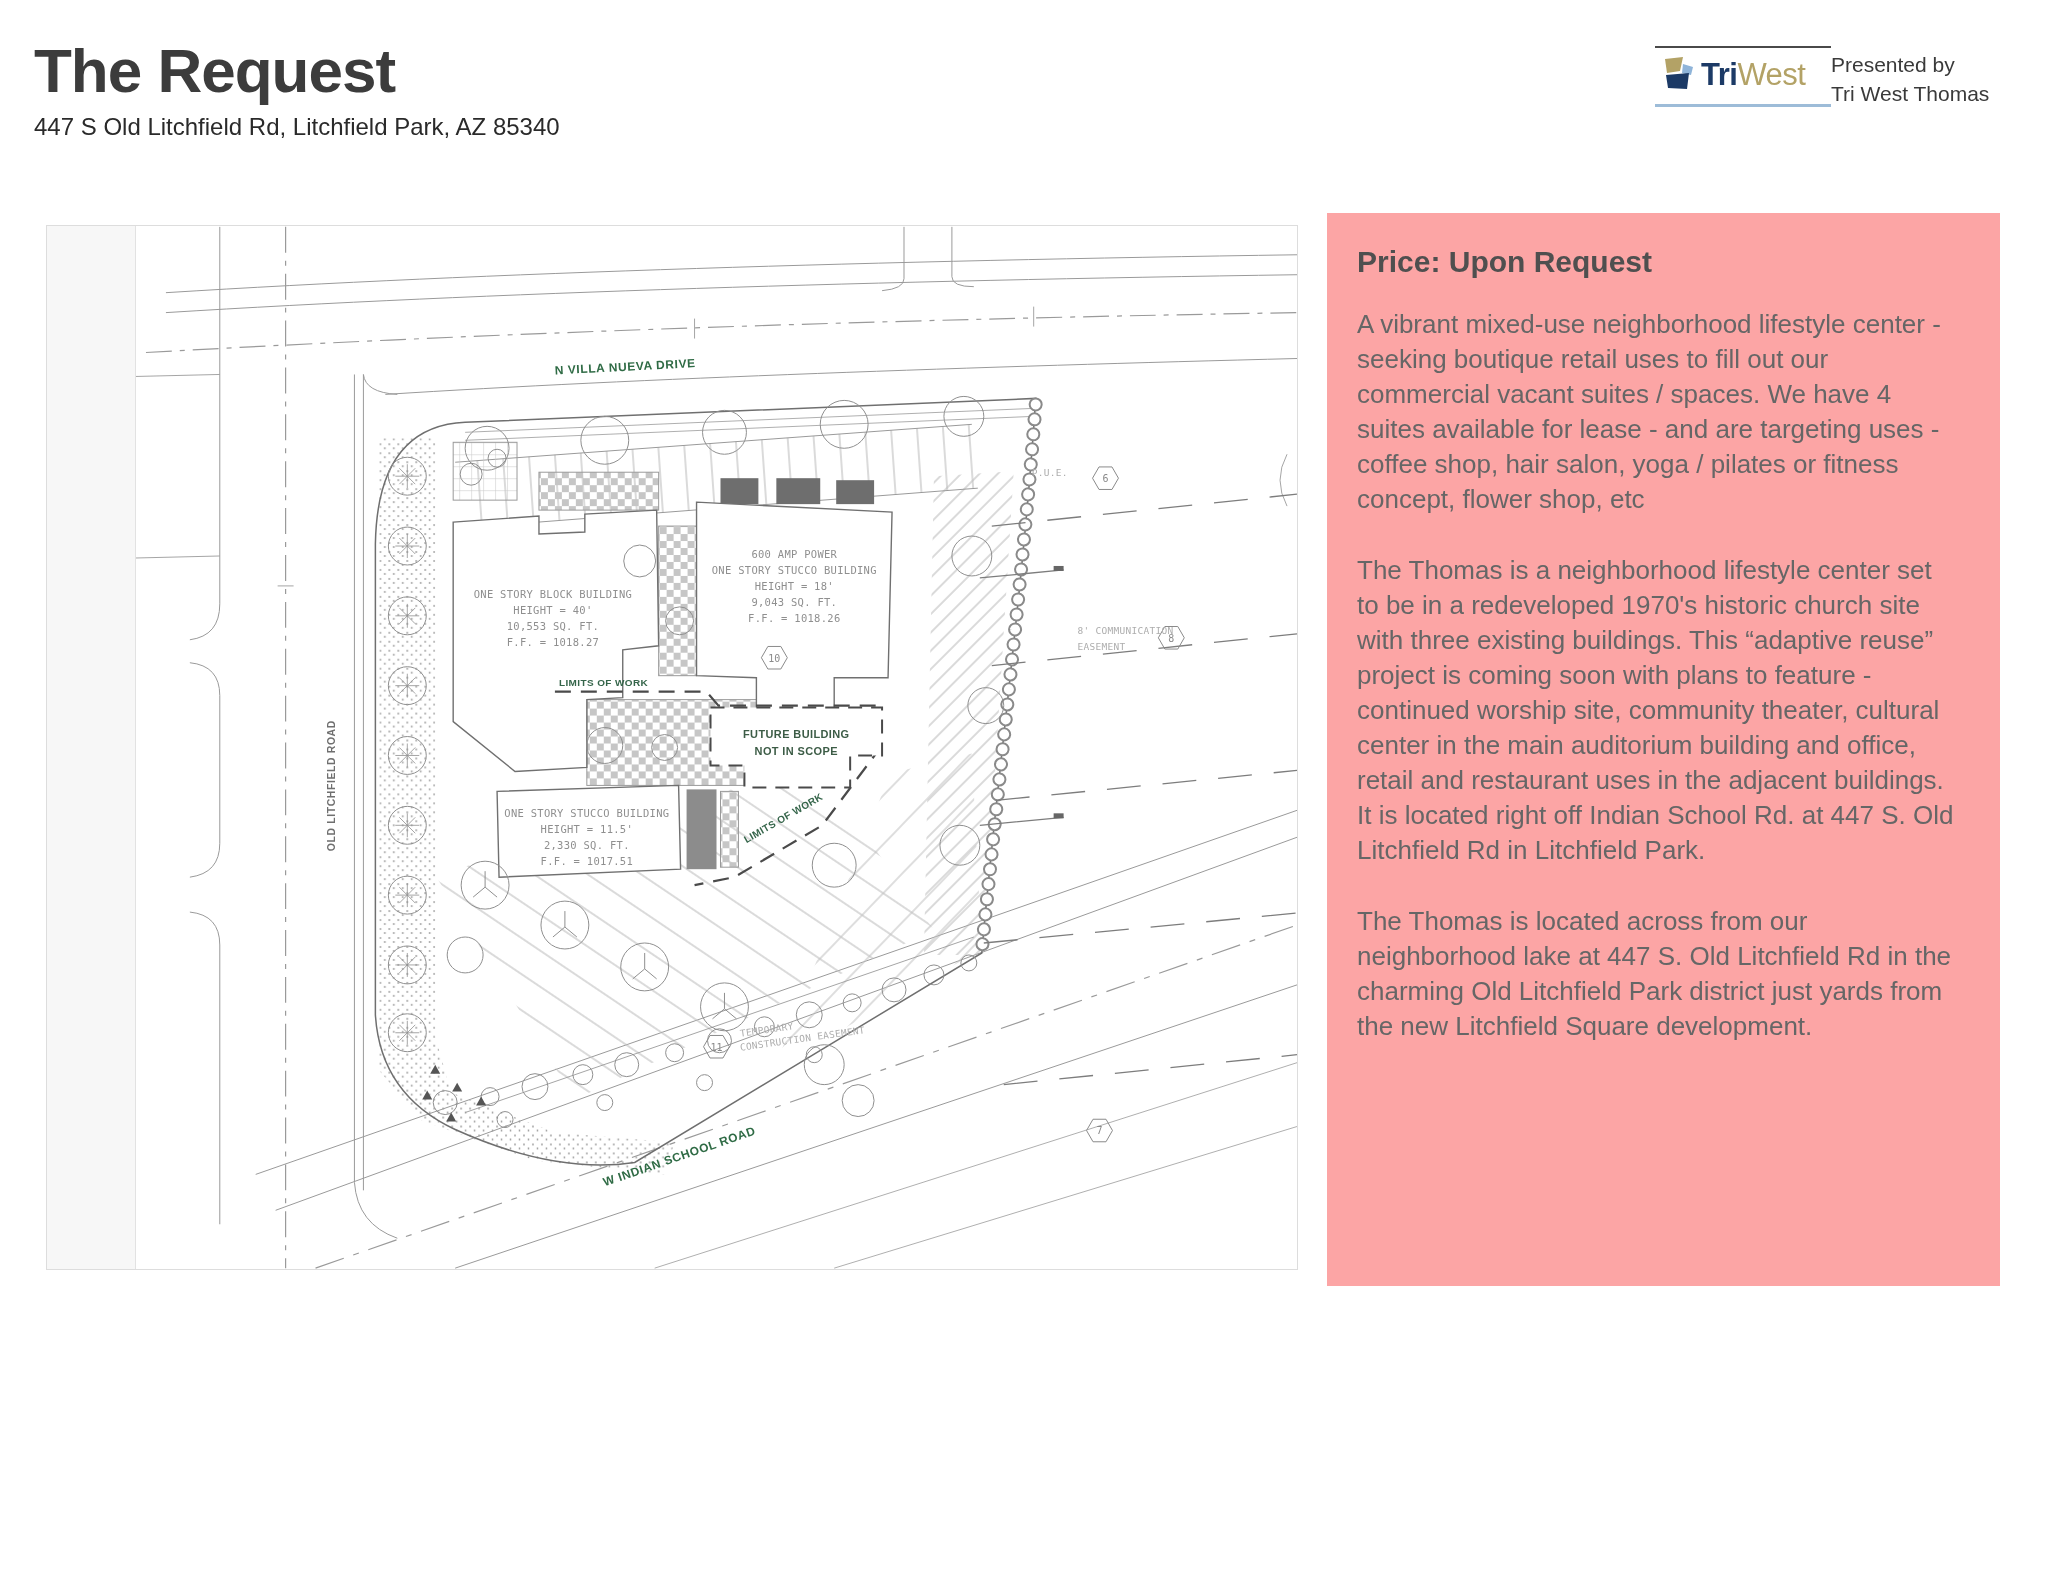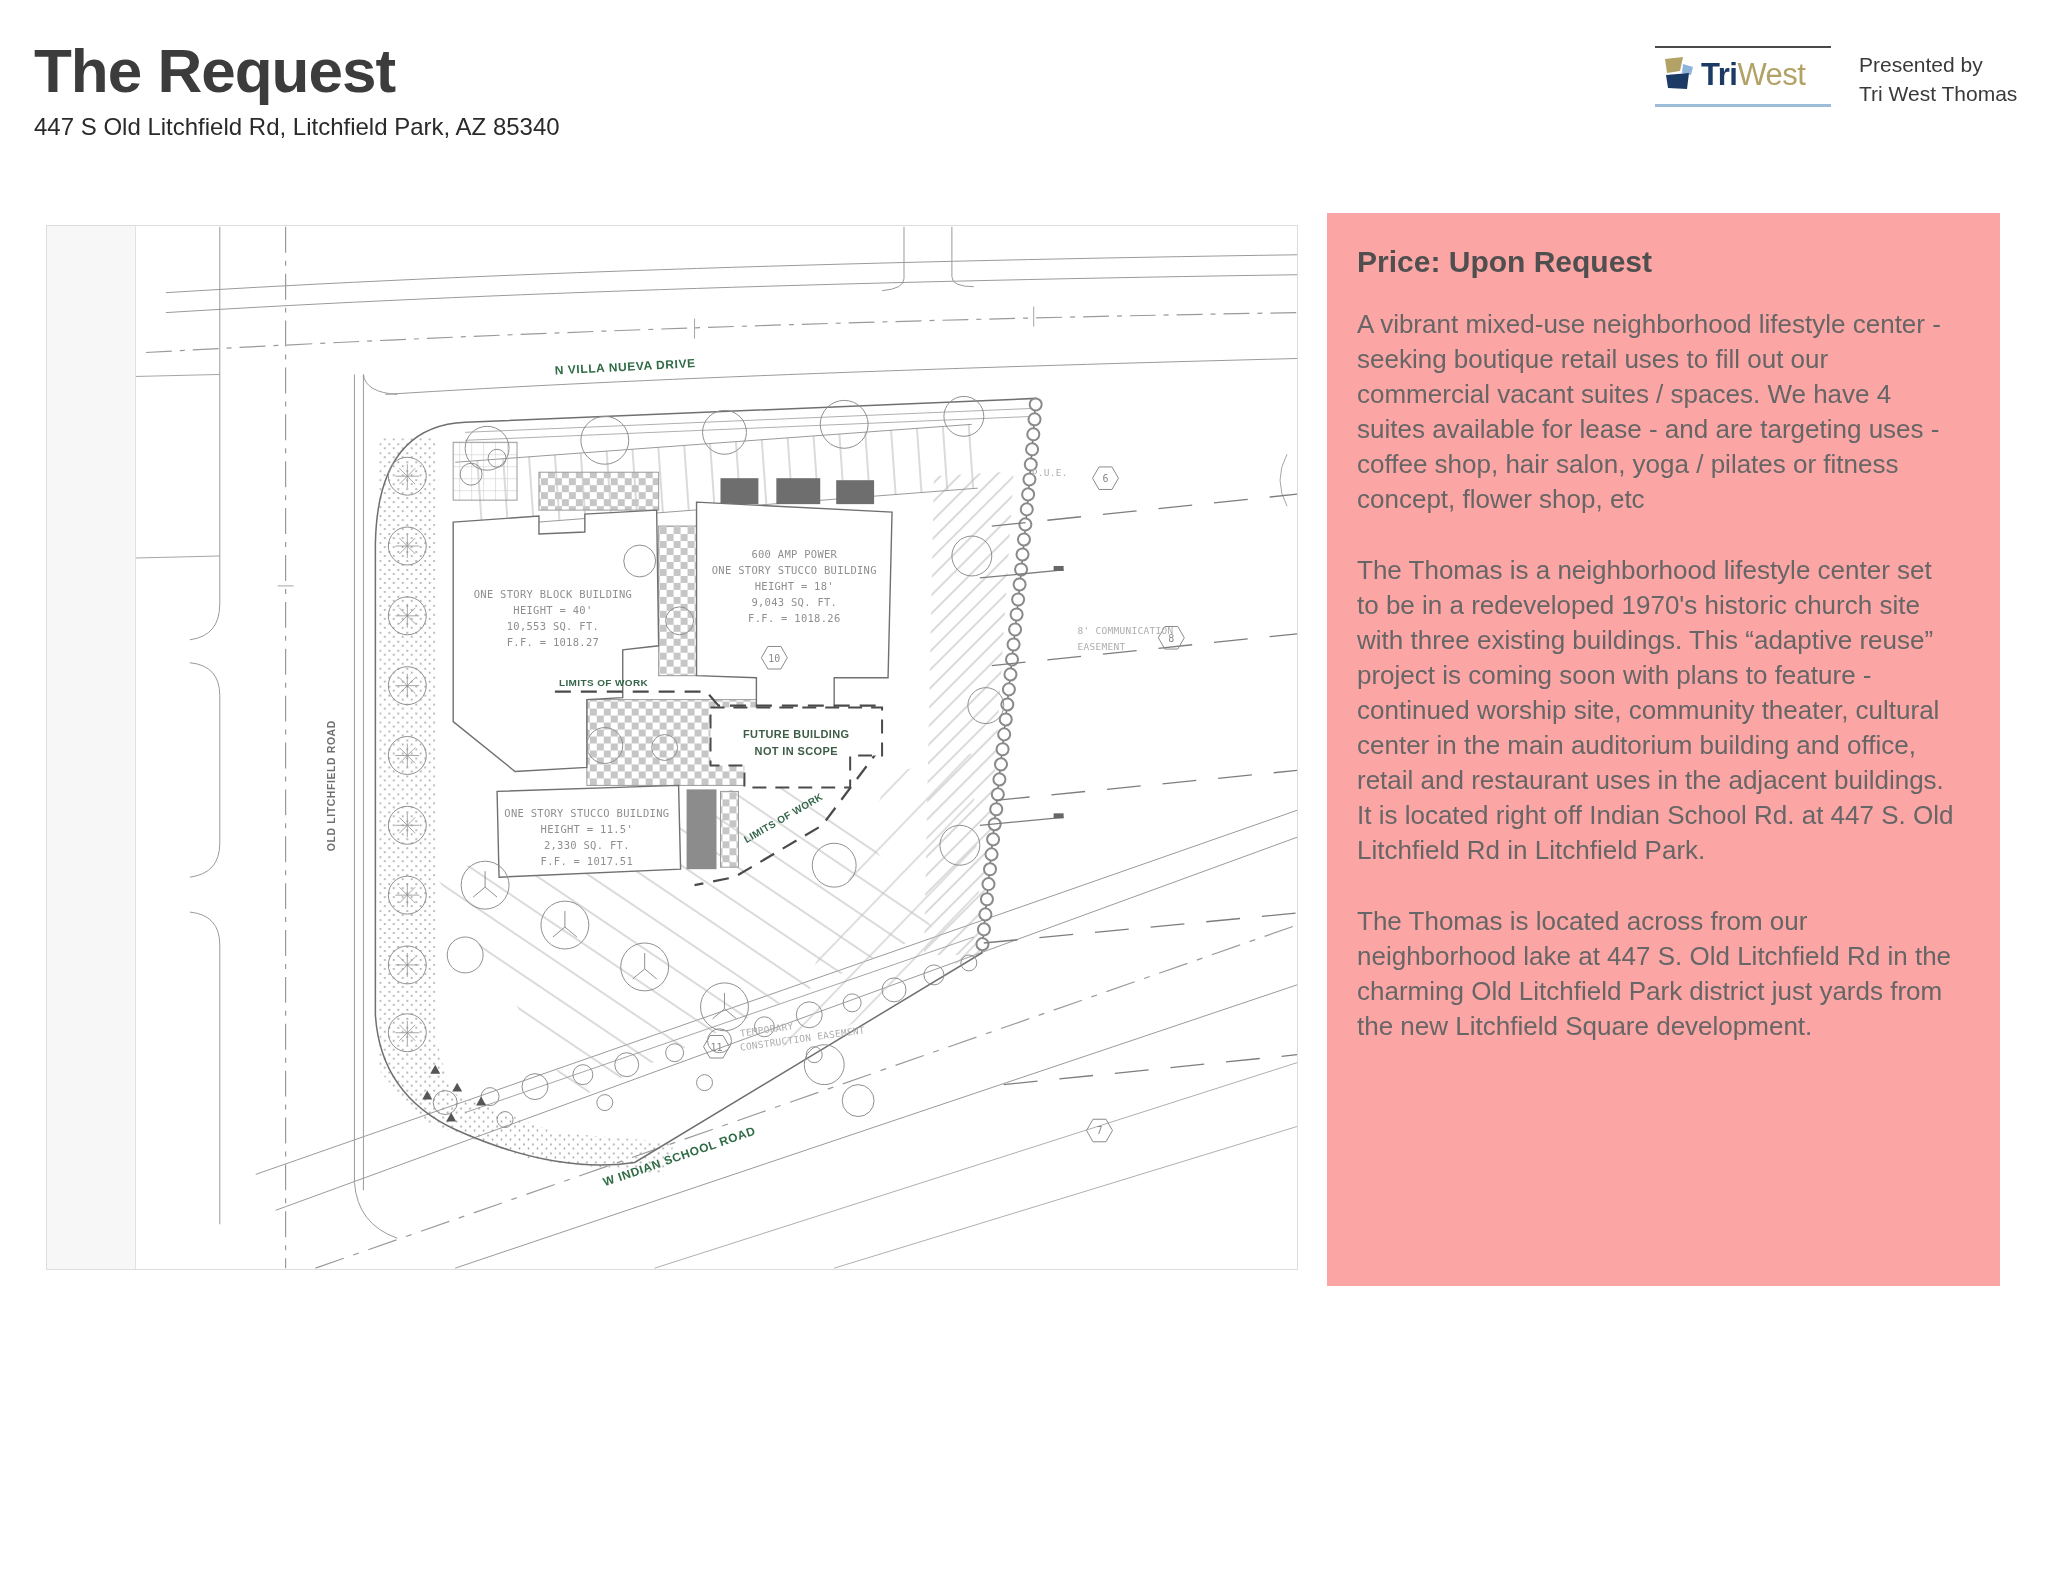--- a/index.html
+++ b/index.html
@@ -5,21 +5,21 @@
   html,body{margin:0;padding:0;}
   body{
     width:2048px;height:1577px;position:relative;background:#ffffff;
     font-family:"Liberation Sans", sans-serif;color:#333;overflow:hidden;
   }
   
   .header{position:absolute;left:34px;top:38px;}
   .header h1{margin:0;font-size:62px;font-weight:700;color:#3c3c3c;letter-spacing:-1px;line-height:1.05;}
   .header .address{margin-top:10px;font-size:24px;color:#2a2a2a;}
   
-  .brand{position:absolute;left:1655px;top:46px;display:flex;align-items:flex-start;gap:28px;}
+  .brand{position:absolute;left:1655px;top:46px;display:flex;align-items:flex-start;}
   .logo-box{
     border-top:2px solid #4a4a4a;border-bottom:3px solid #9dbcd8;
     padding:7px 12px 9px 4px;display:flex;align-items:center;width:160px;
   }
   .logo-mark{width:40px;height:40px;flex:0 0 auto;margin-right:2px;}
   .logo-text{font-size:31px;letter-spacing:-0.5px;white-space:nowrap;}
   .logo-tri{color:#1c3a66;font-weight:700;}
   .logo-west{color:#b3a266;font-weight:400;}
   .presented{font-size:21px;line-height:1.4;color:#3a3a3a;padding-top:4px;}
   

